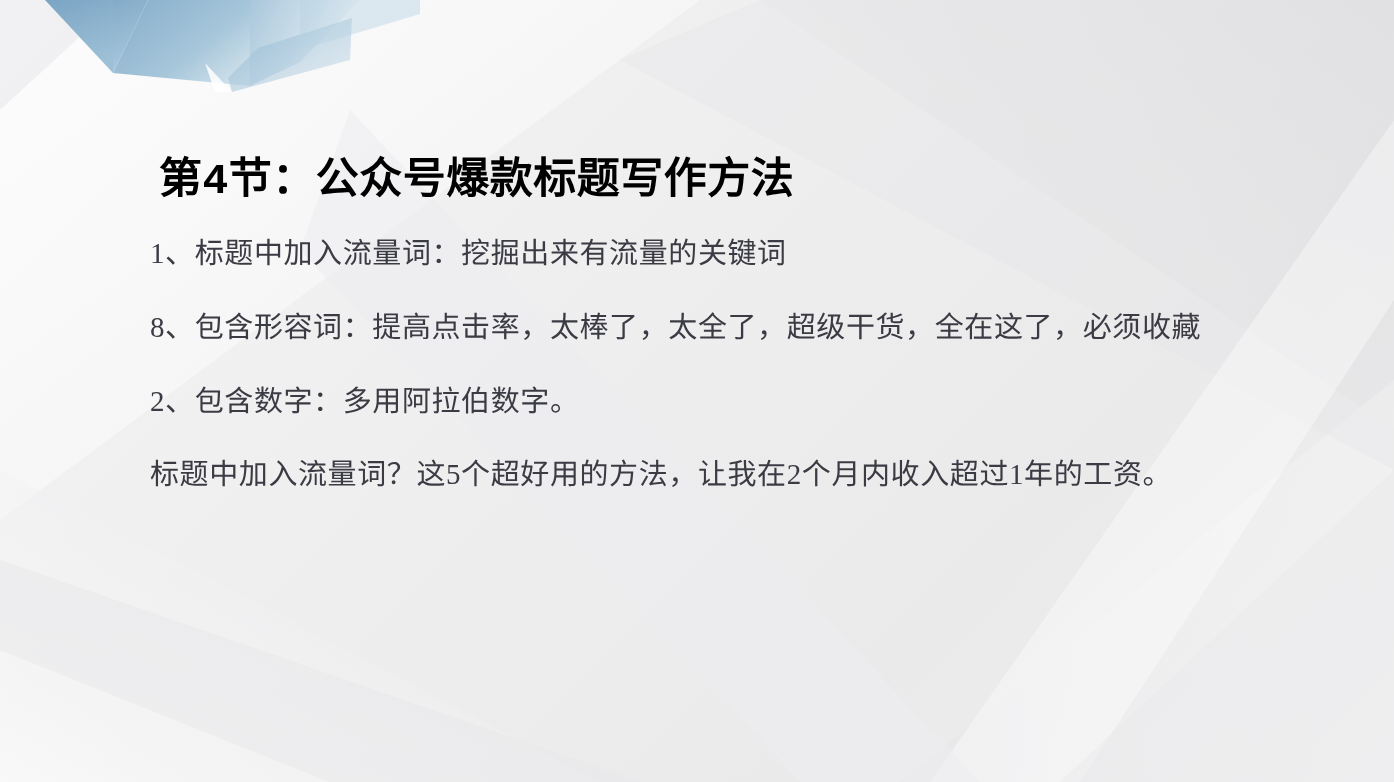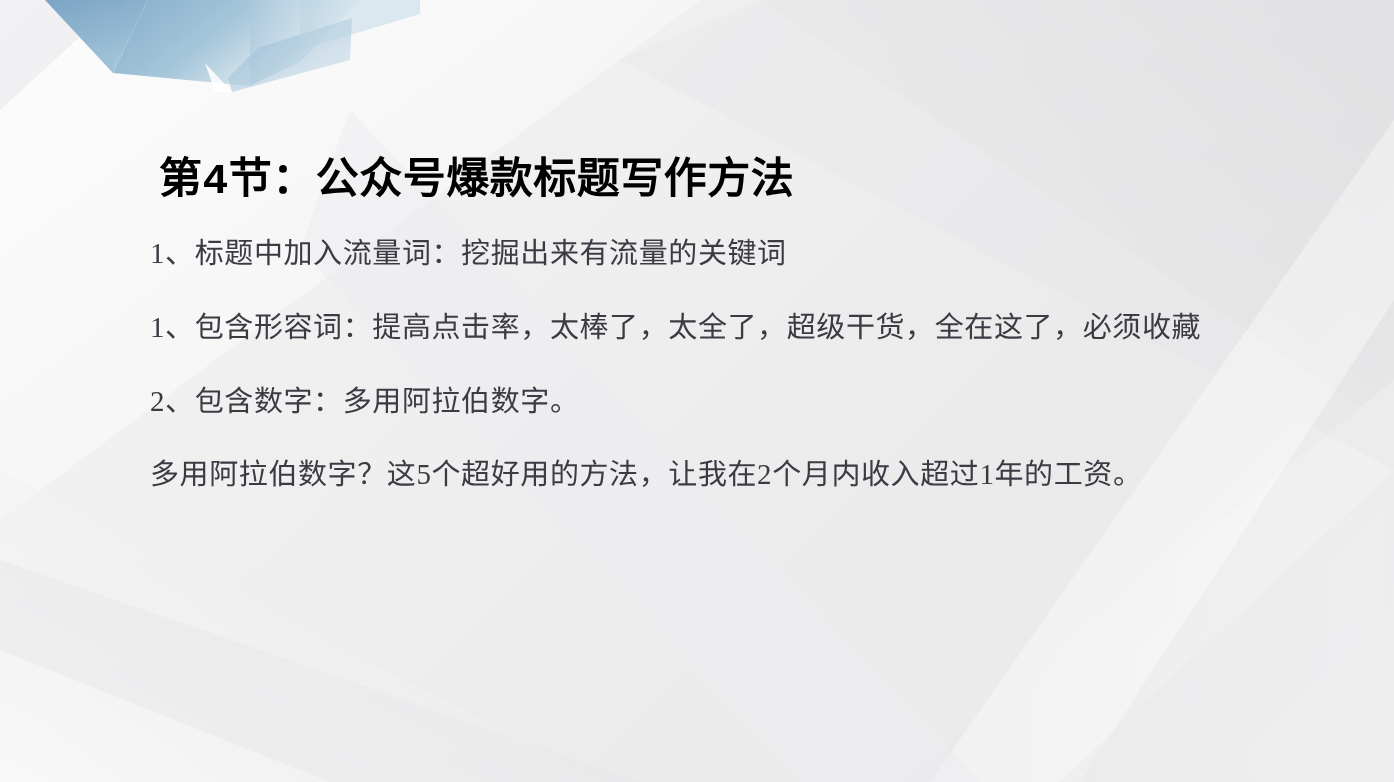--- a/index.html
+++ b/index.html
@@ -166,19 +166,19 @@
       <polygon points="300,0 420,0 420,14 300,50" fill="#b9d2e2" opacity="0.45"></polygon>
     </svg>
   </div>
 
   <div class="content">
 
     <h1 class="slide-title">第4节：公众号爆款标题写作方法</h1>
 
     <ul class="body-list">
       <li class="body-line">1、标题中加入流量词：挖掘出来有流量的关键词</li>
-      <li class="body-line">1、包含形容词：提高点击率，太棒了，太全了，超级干货，全在这了，必须收藏</li>
+      <li class="body-line">8、包含形容词：提高点击率，太棒了，太全了，超级干货，全在这了，必须收藏</li>
       <li class="body-line">2、包含数字：多用阿拉伯数字。</li>
-      <li class="body-line">多用阿拉伯数字？这5个超好用的方法，让我在2个月内收入超过1年的工资。</li>
+      <li class="body-line">标题中加入流量词？这5个超好用的方法，让我在2个月内收入超过1年的工资。</li>
     </ul>
 
   </div>
 </div>
 
 </body></html>

